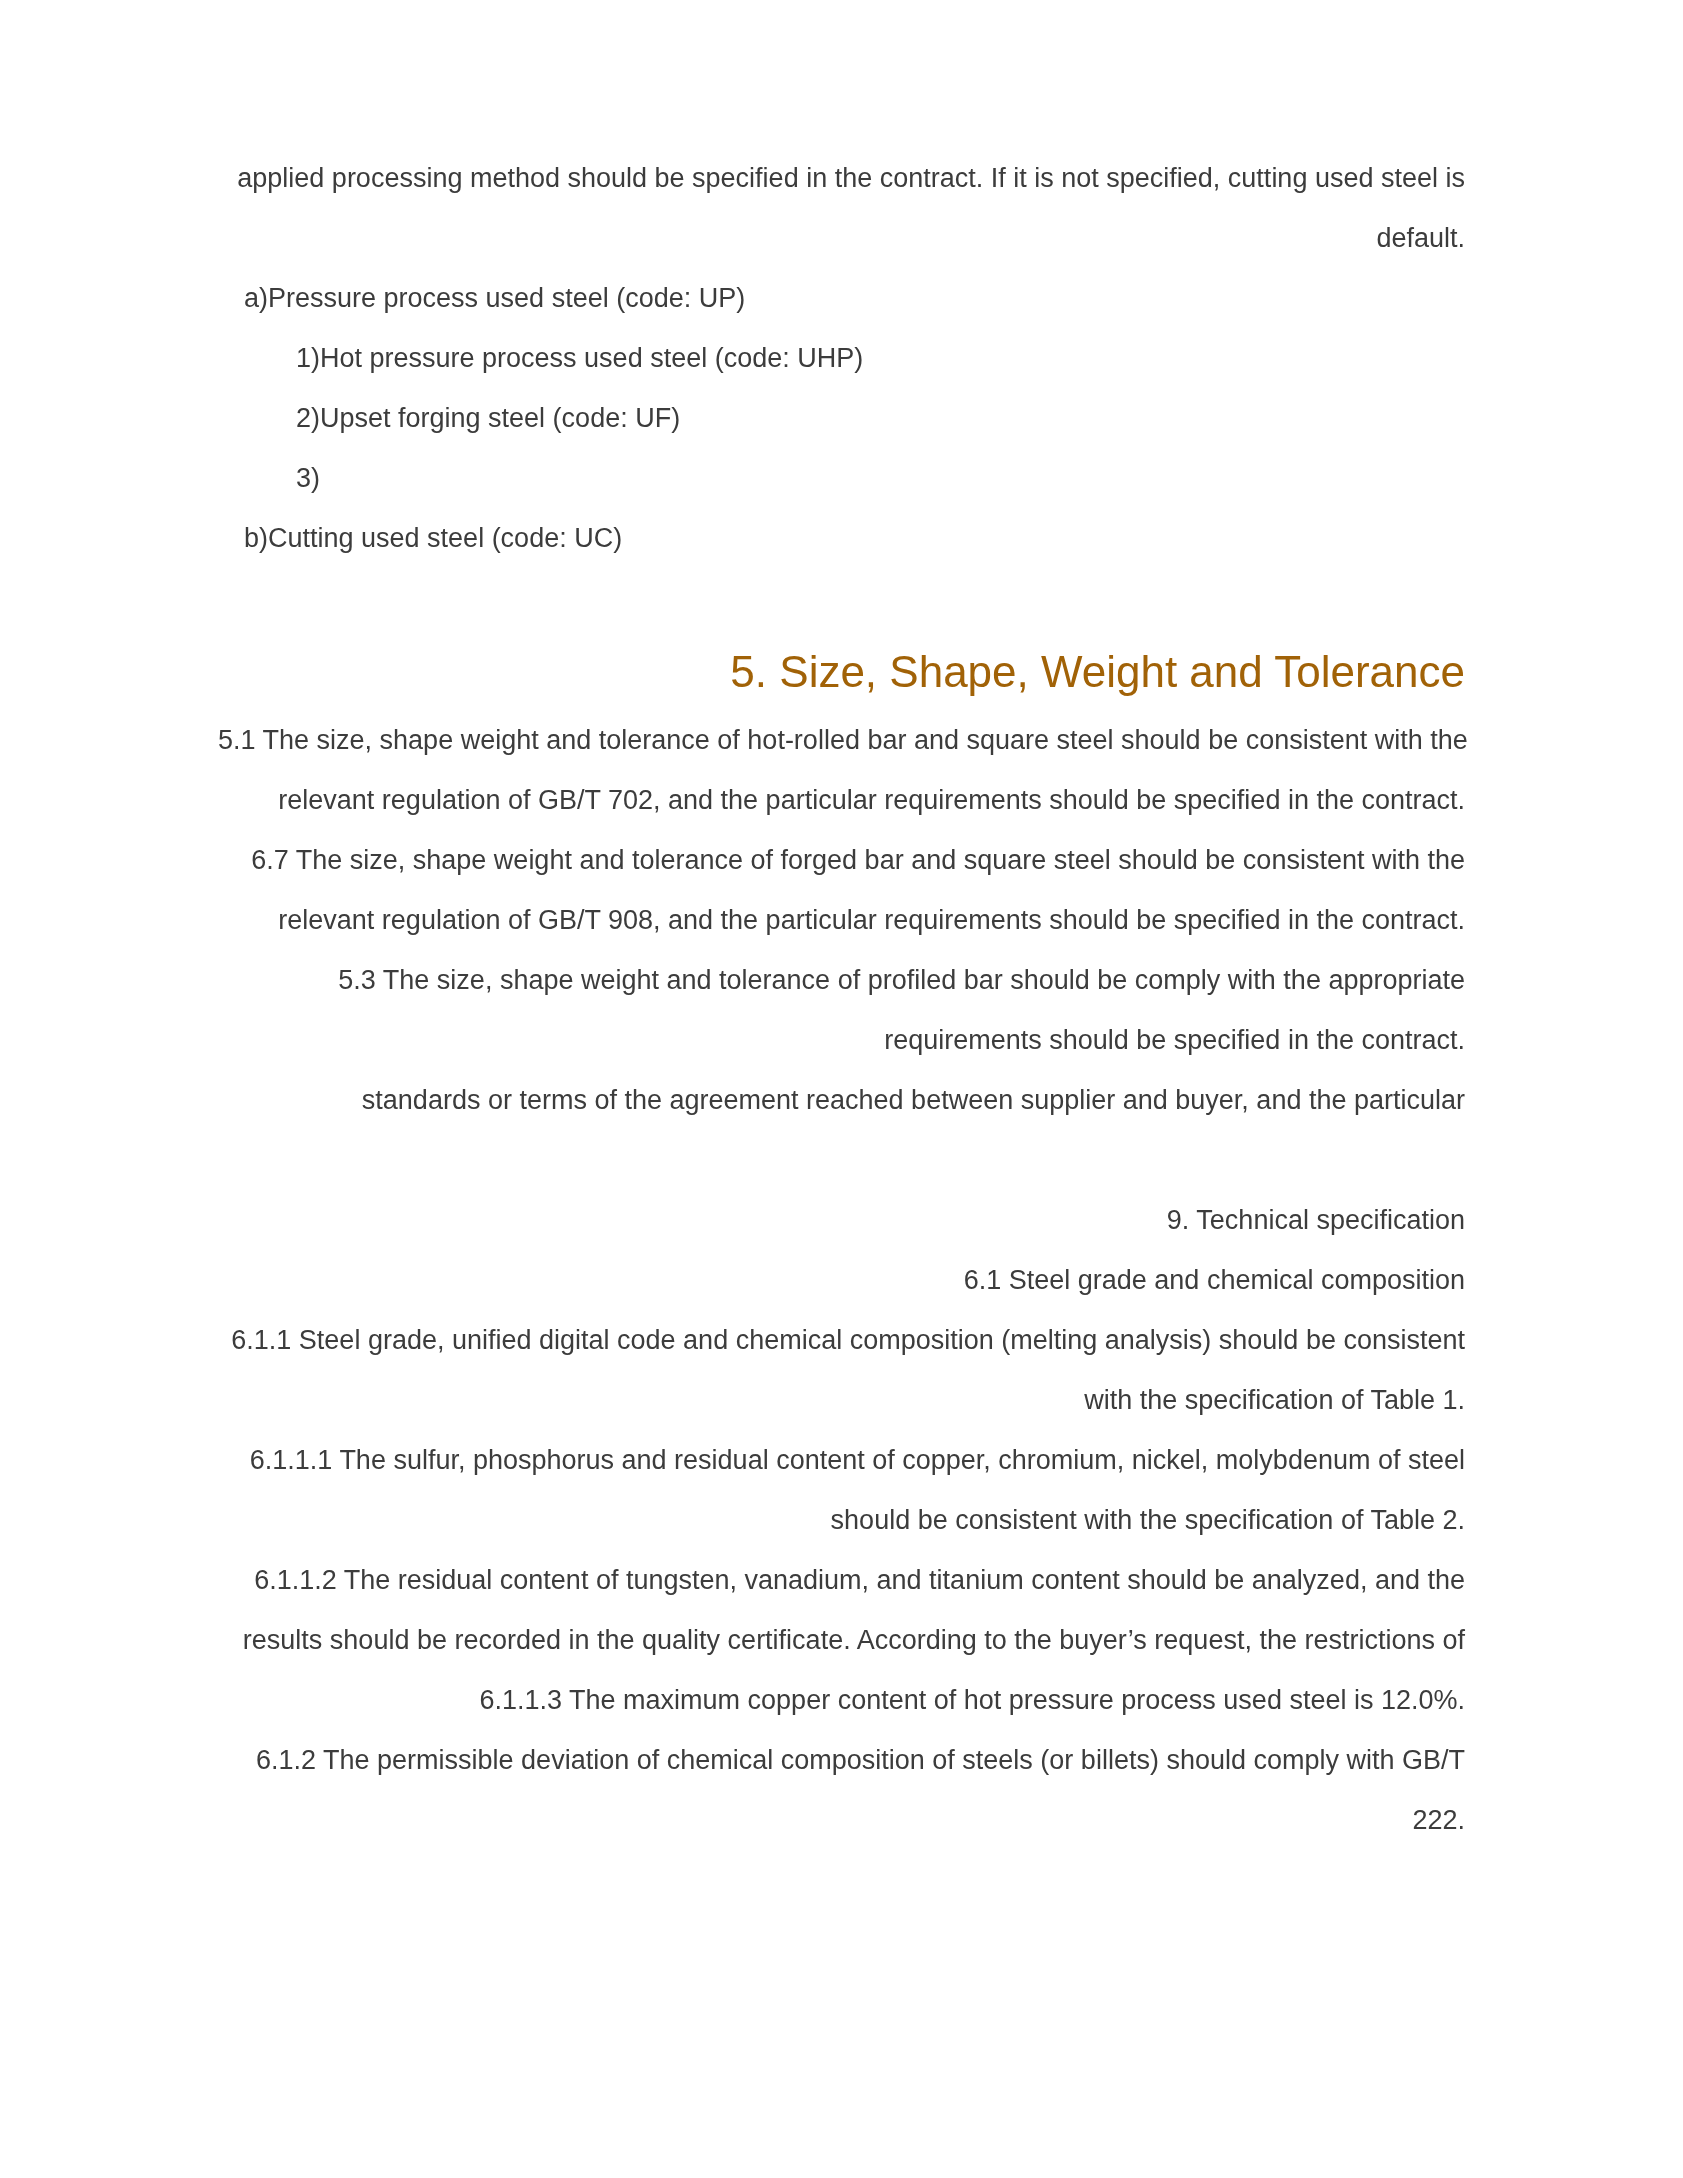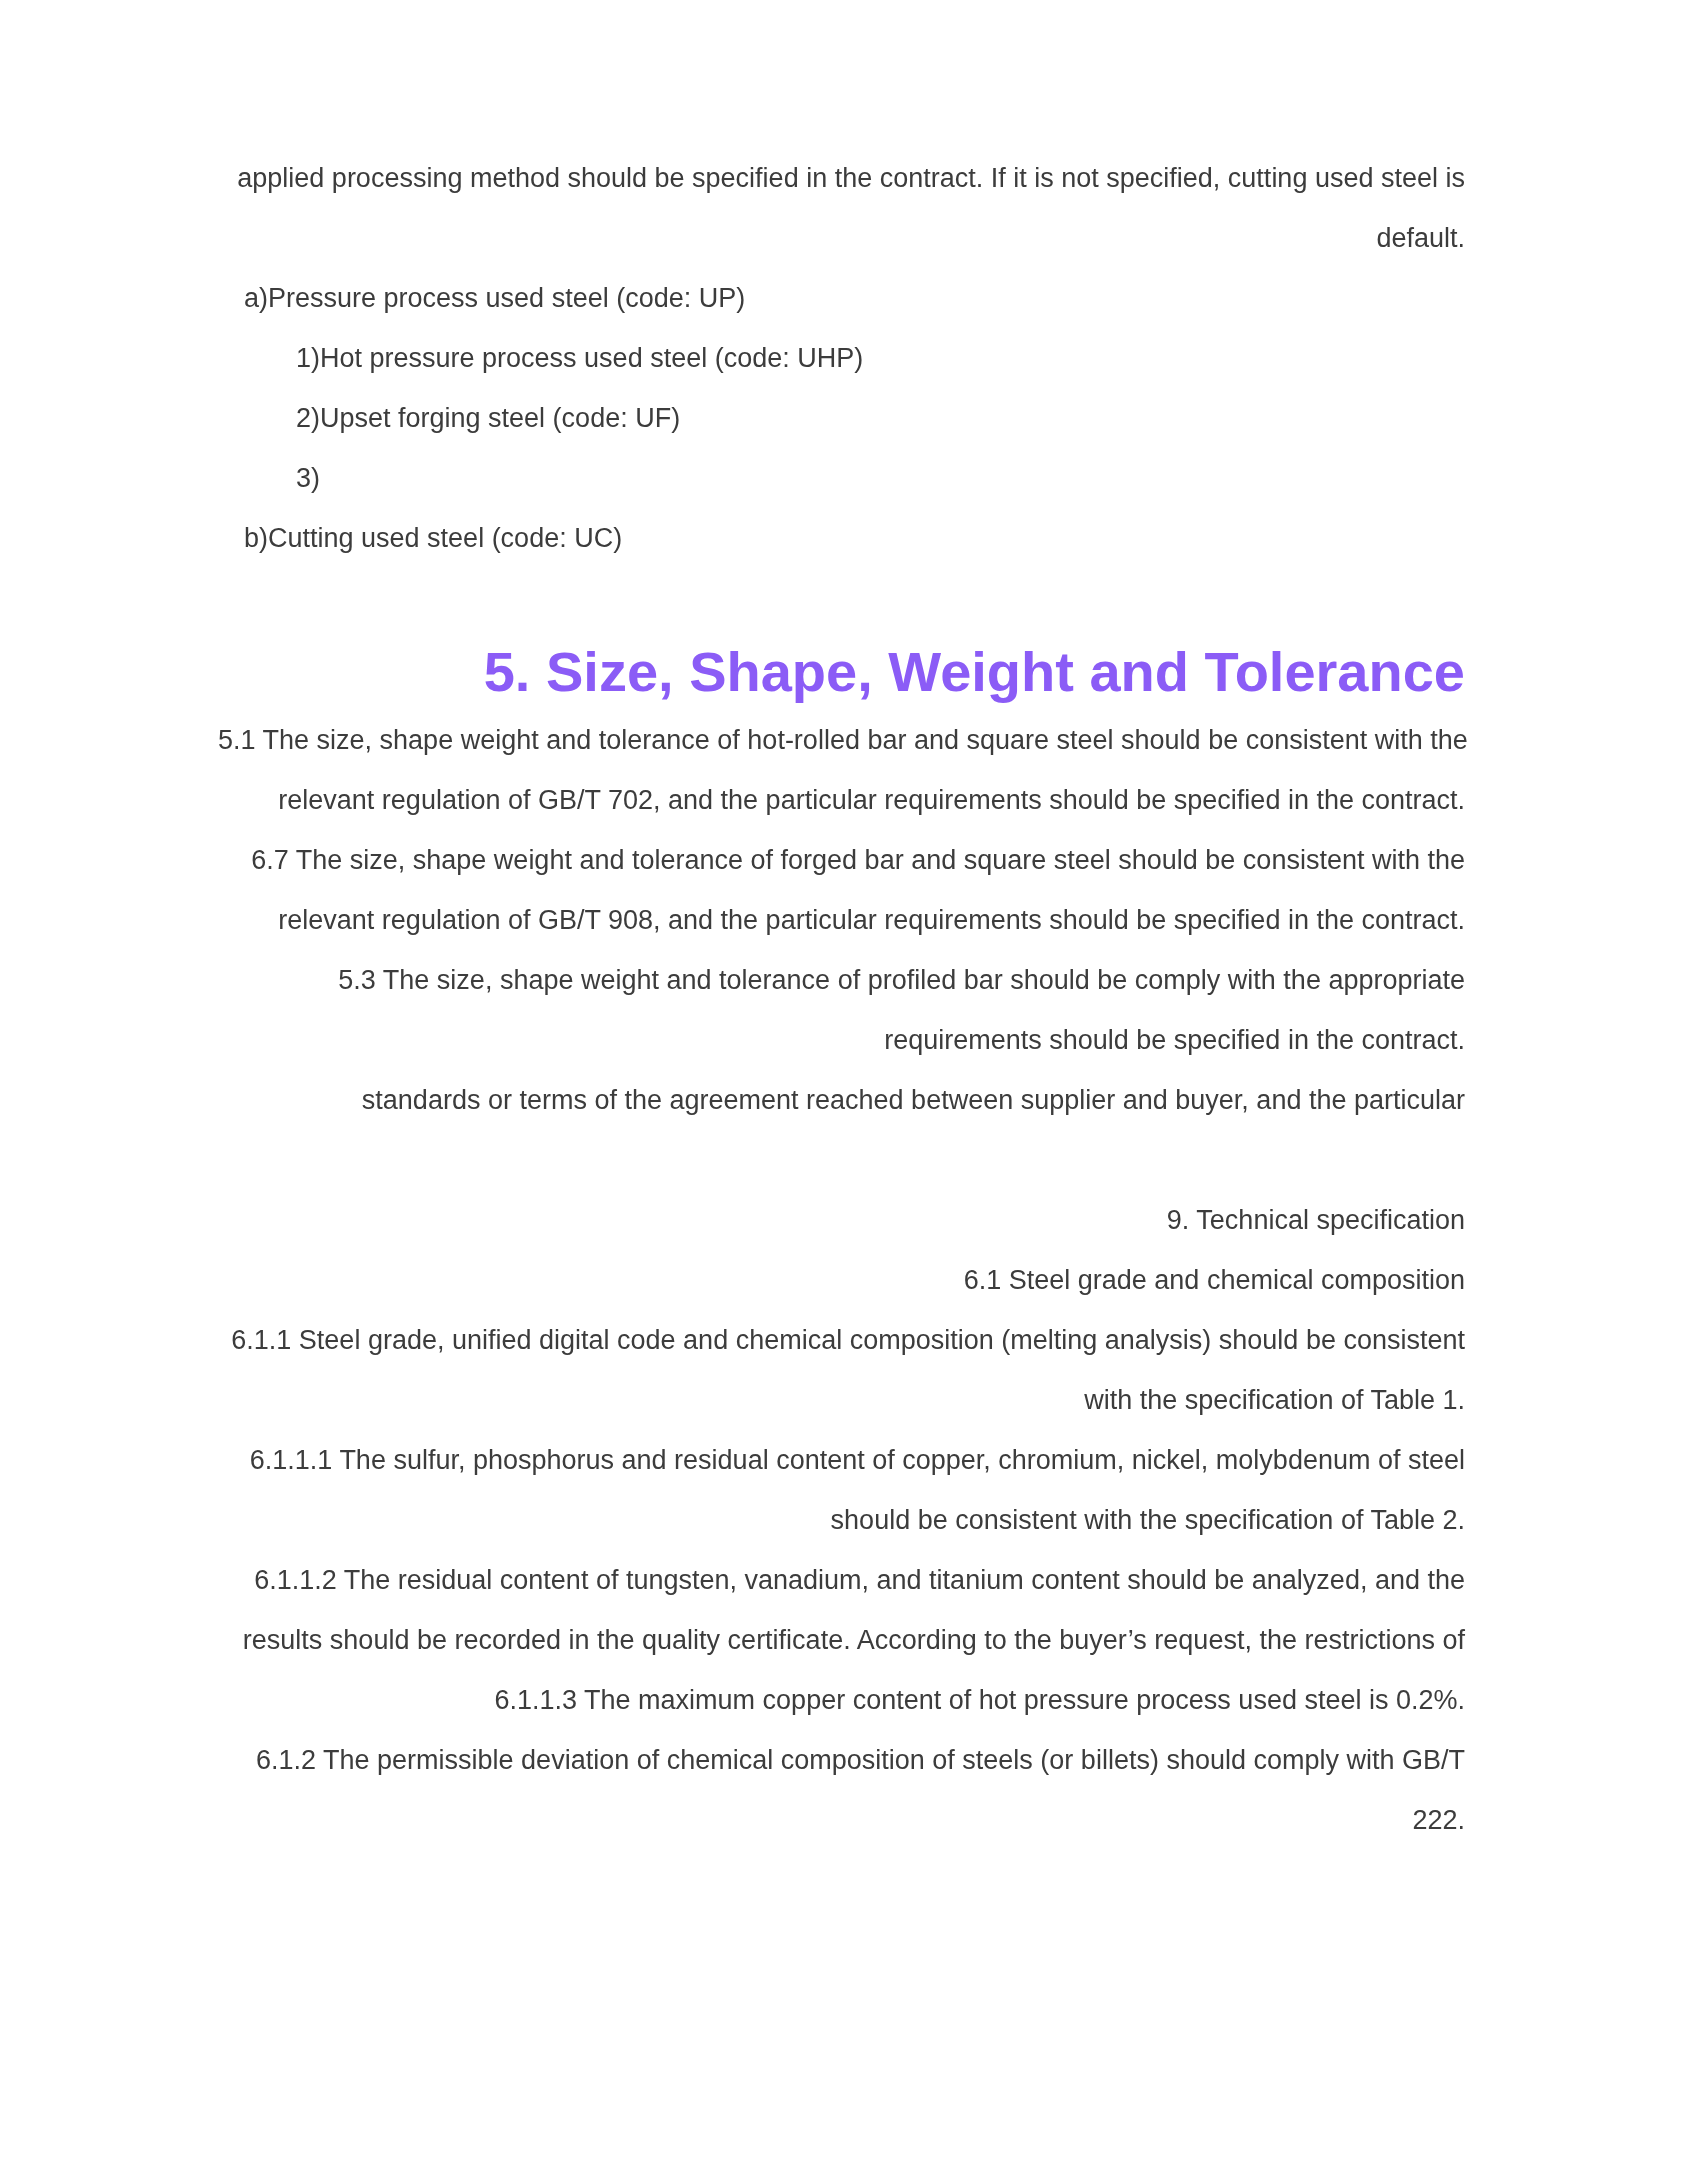--- a/index.html
+++ b/index.html
@@ -26,26 +26,26 @@
   .list-row .marker {
     flex: 0 0 50px;
     width: 50px;
   }
   .list-row.level2 { padding-left: 57px; }
   .list-row.level2 .marker {
     flex: 0 0 45px;
     width: 45px;
   }
   .section-heading {
-    font-size: 56px;
-    font-weight: 700;
+    font-size: 44px;
+    font-weight: 400;
     line-height: 65px;
     margin: 71px 0 6px 0;
     white-space: nowrap;
-    color: #8b5cf6;
+    color: #a16207;
   }
   .spacer-line { height: 60px; }
 </style>
 </head>
 <body>
 
 <div class="page">
   <div class="content">
 
     <div class="paragraph">
@@ -105,21 +105,21 @@
     </div>
     <div class="paragraph">
       <div class="line">6.1.1.1 The sulfur, phosphorus and residual content of copper, chromium, nickel, molybdenum of steel</div>
       <div class="line">should be consistent with the specification of Table 2.</div>
     </div>
     <div class="paragraph">
       <div class="line">6.1.1.2 The residual content of tungsten, vanadium, and titanium content should be analyzed, and the</div>
       <div class="line">results should be recorded in the quality certificate. According to the buyer’s request, the restrictions of</div>
     </div>
     <div class="paragraph">
-      <div class="line">6.1.1.3 The maximum copper content of hot pressure process used steel is 0.2%.</div>
+      <div class="line">6.1.1.3 The maximum copper content of hot pressure process used steel is 12.0%.</div>
     </div>
     <div class="paragraph">
       <div class="line">6.1.2 The permissible deviation of chemical composition of steels (or billets) should comply with GB/T</div>
       <div class="line">222.</div>
     </div>
 
   </div>
 </div>
 
 

